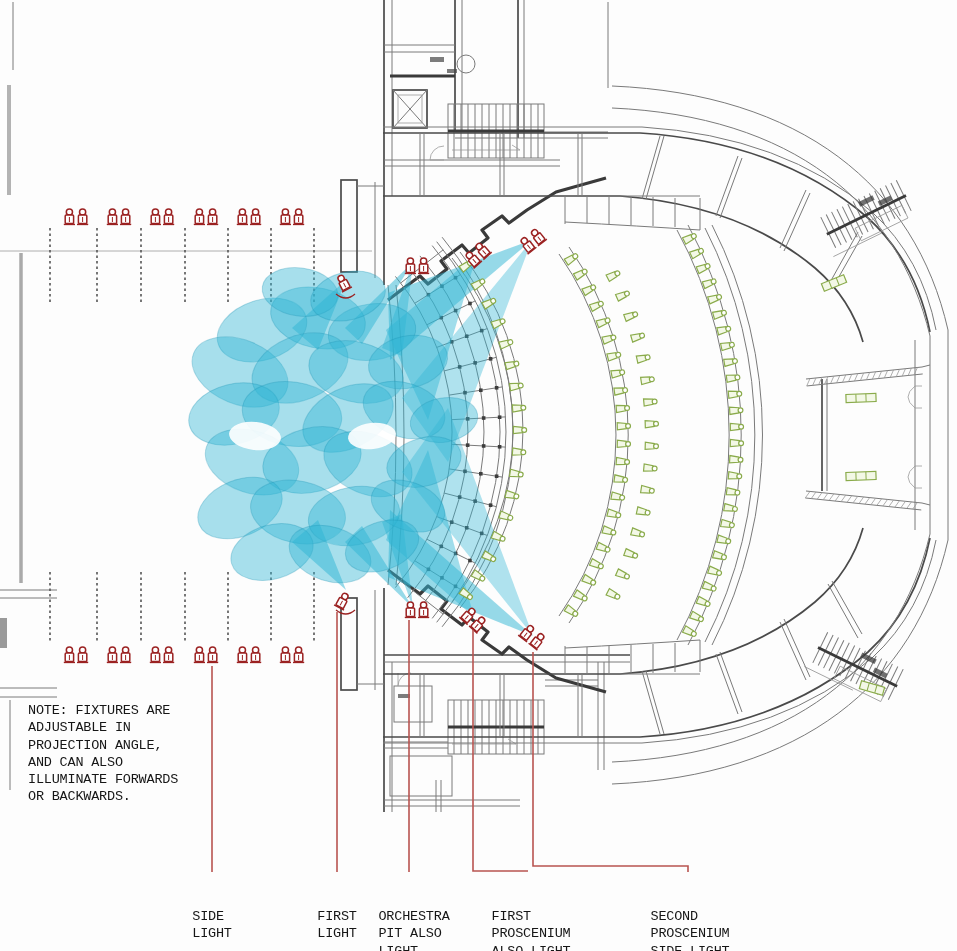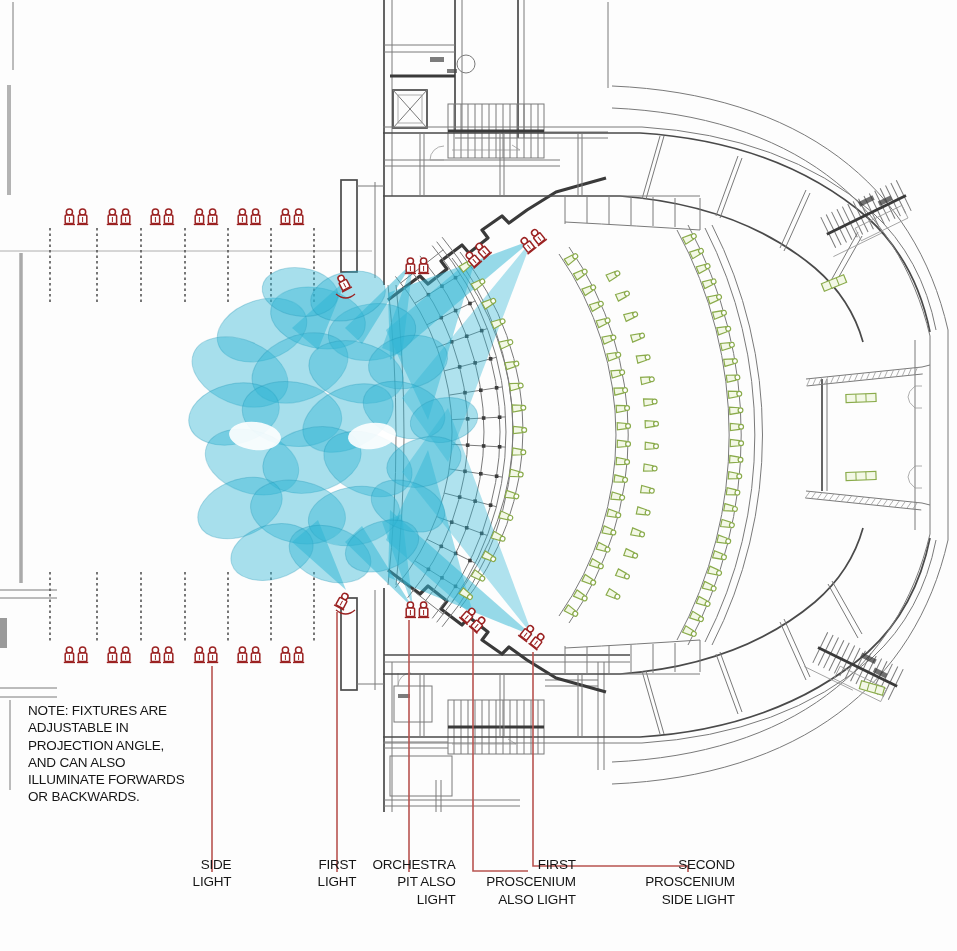--- a/index.html
+++ b/index.html
@@ -1,22 +1,22 @@
 <!DOCTYPE html>
 <html><head>
 <meta charset="utf-8">
 <style>
   html,body{margin:0;padding:0;background:#ffffff}
   .wrap{position:relative;width:957px;height:951px;background:#fdfdfd;overflow:hidden;
-        font-family:Liberation Sans, sans-serif}
+        font-family:Liberation Mono, monospace}
   svg{position:absolute;left:0;top:0}
   .anno{position:absolute;color:#161616;font-size:13.5px;line-height:1.28;
         letter-spacing:-0.2px;white-space:pre-line}
   .note{left:28px;top:702px;width:200px;text-align:left}
-  .lbl{top:856px;text-align:right;transform:translateX(-50%)}
+  .lbl{top:908px;text-align:left;transform:translateX(-50%)}
   
   .thin{stroke:#7a7a7a;stroke-width:1;fill:none}
   .fine{stroke:#9a9a9a;stroke-width:.8;fill:none}
   .wall{stroke:#4a4a4a;stroke-width:1.7;fill:none}
   .heavy{stroke:#3a3a3a;stroke-width:3.2;fill:none;stroke-linejoin:round}
   .gray{stroke:#aaaaaa;stroke-width:3.5;fill:none}
 </style>
 </head>
 <body>
 

